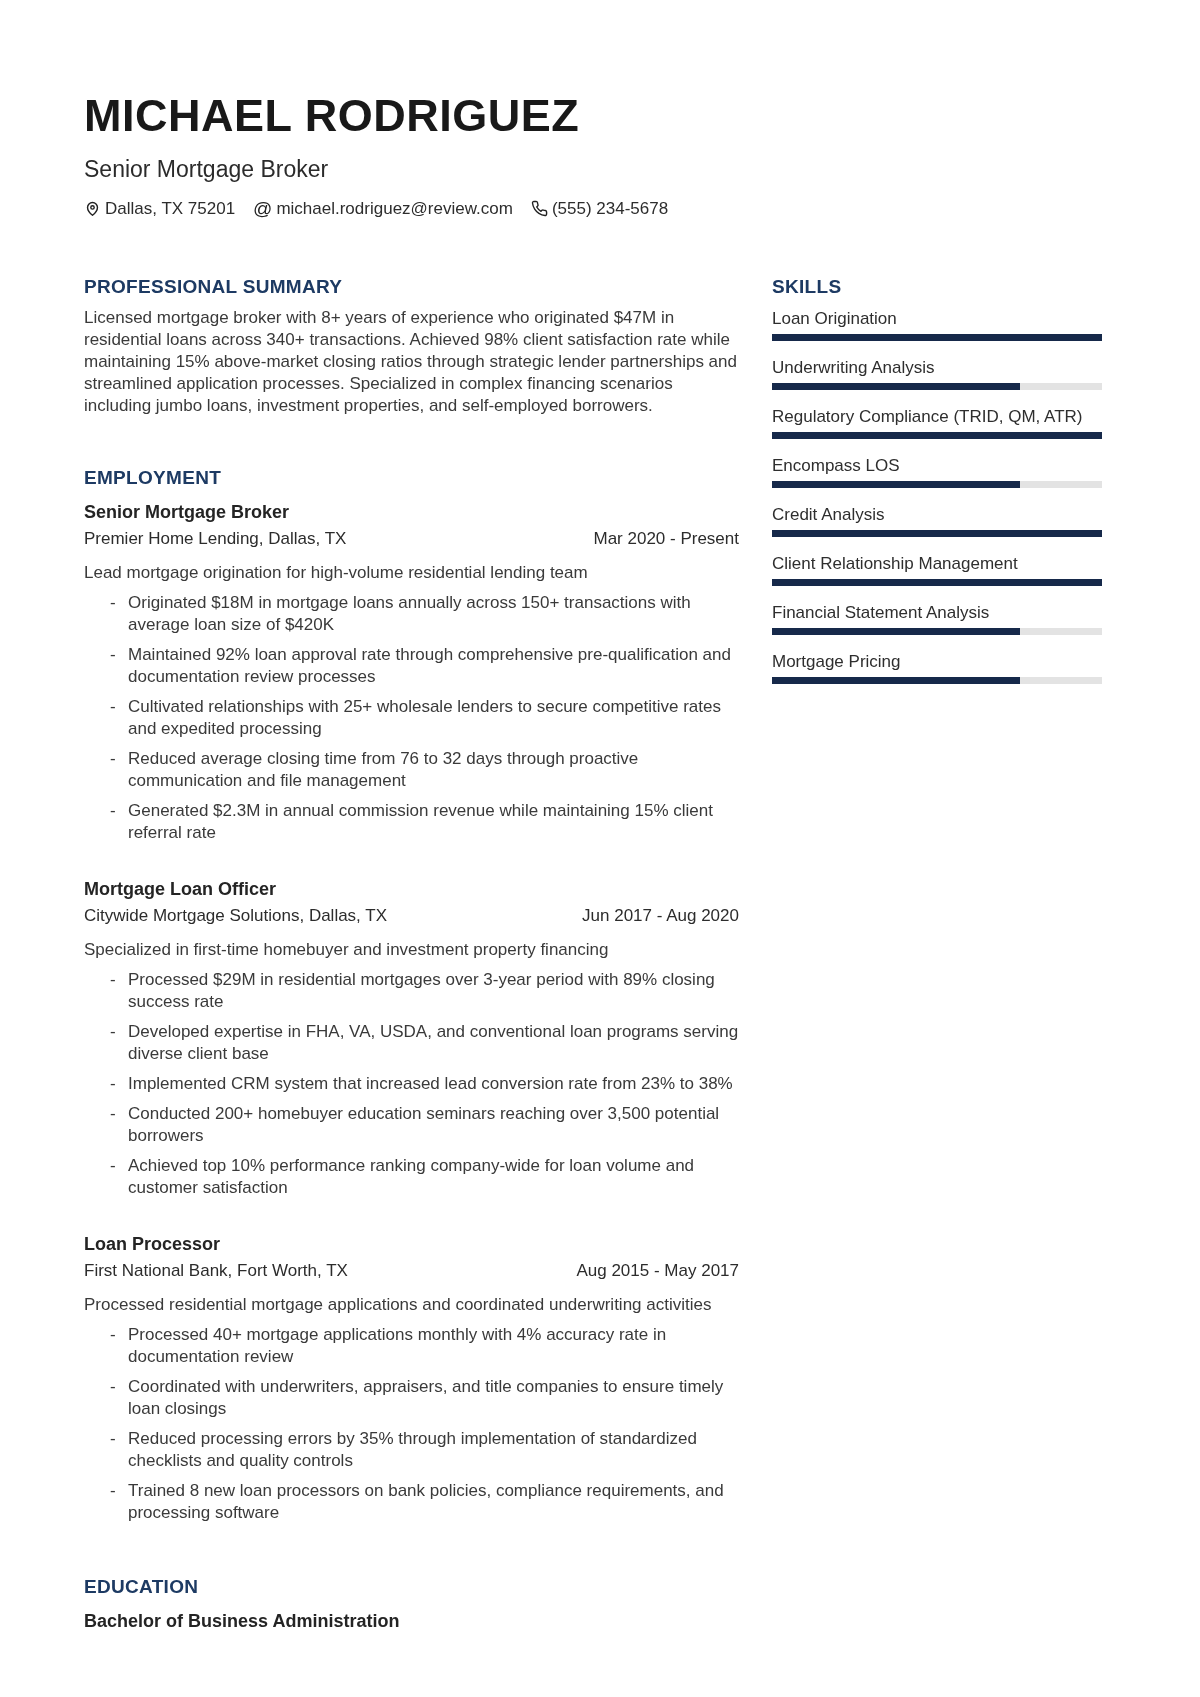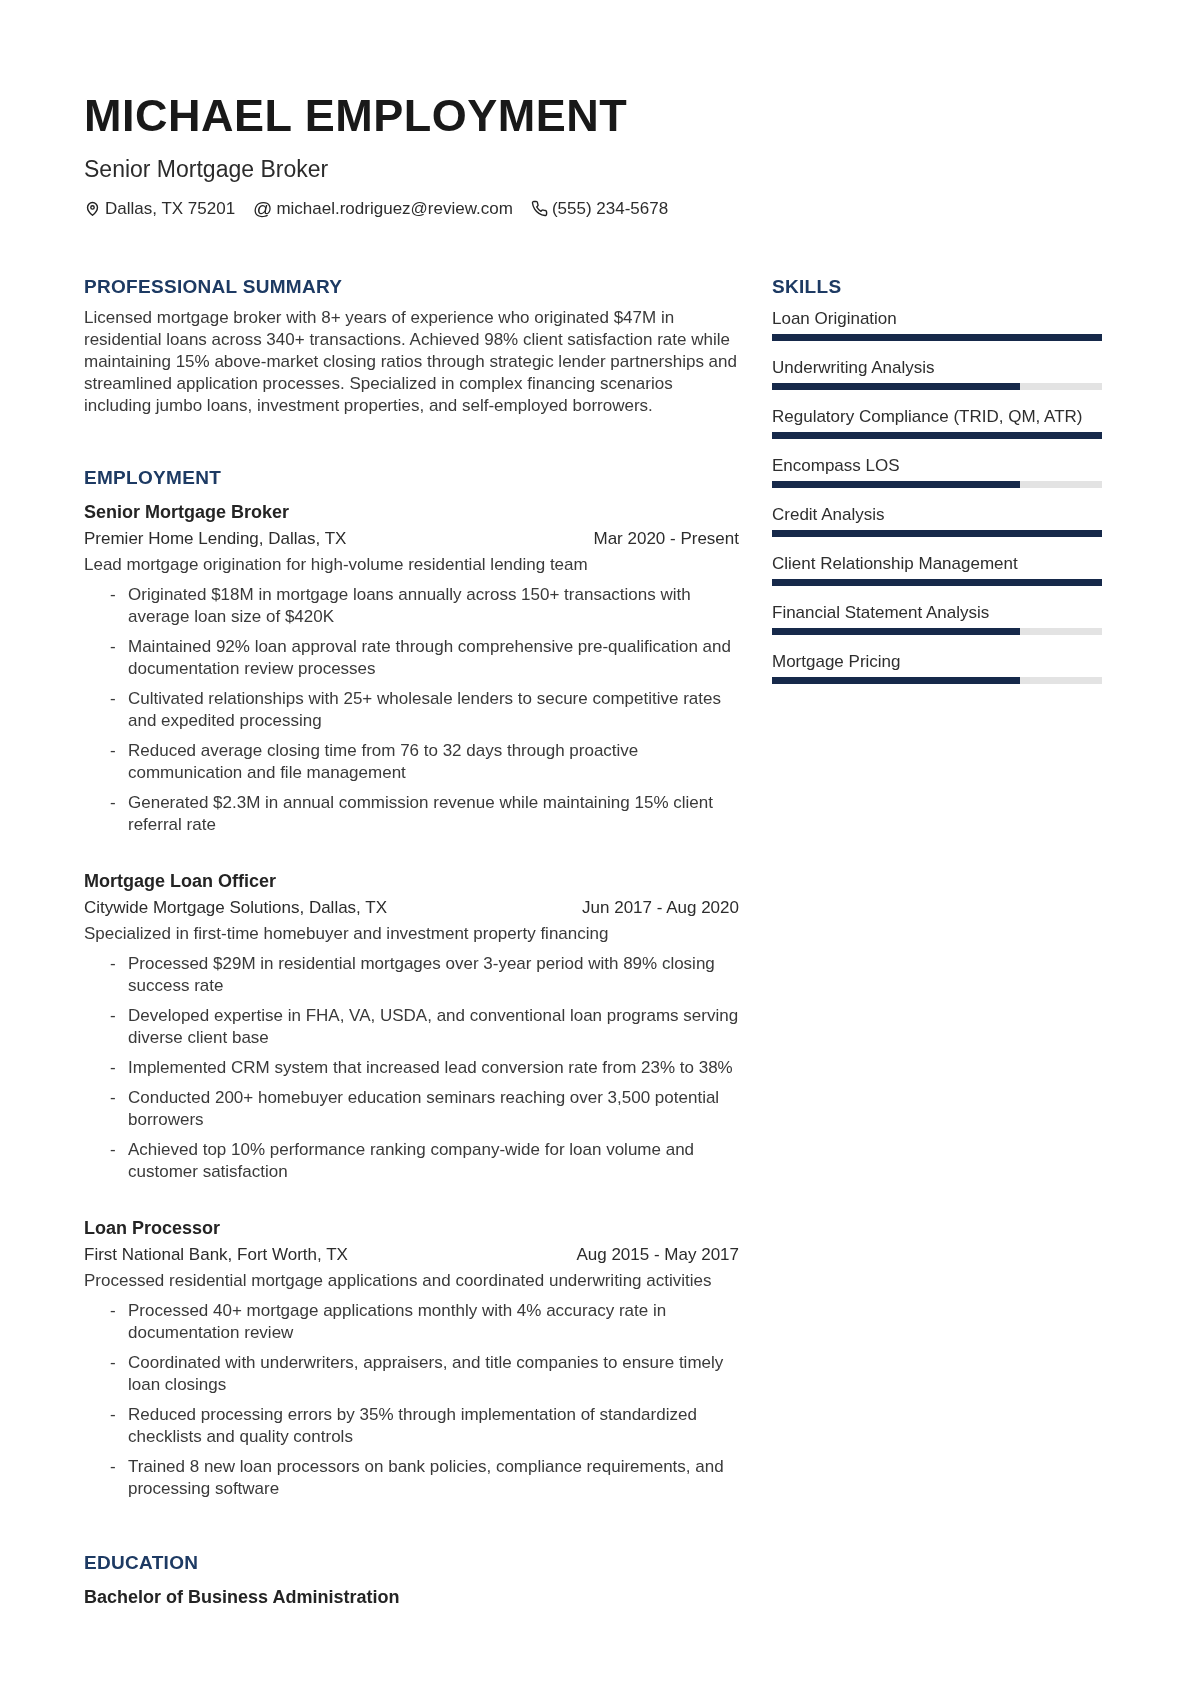--- a/index.html
+++ b/index.html
@@ -46,21 +46,21 @@
   
   .employment-section { margin-top: 50px; }
   .jobs { margin-top: 12px; }
   .job { margin-top: 34px; }
   .job:first-child { margin-top: 0; }
   .job-title { font-size: 18px; font-weight: 700; color: #242424; line-height: 23px; }
   .job-meta {
     display: flex; justify-content: space-between; align-items: baseline;
     margin-top: 4px; font-size: 17px; color: #2c2c2c; line-height: 22px;
   }
-  .job-desc { margin-top: 4px; font-size: 17px; color: #3a3a3a; line-height: 22px; }
+  .job-desc { margin-top: 12px; font-size: 17px; color: #3a3a3a; line-height: 22px; }
   .bullets { margin-top: 4px; }
   .bullet {
     display: flex; padding-left: 26px; margin-top: 8px;
     font-size: 17px; line-height: 22px; color: #3a3a3a;
   }
   .dash { width: 18px; flex: 0 0 18px; color: #3a3a3a; }
   .btext { flex: 1; }
 
   
   .education-section { margin-top: 52px; }
@@ -74,21 +74,21 @@
     margin-top: 4px; width: 100%; height: 7px; background: #e3e3e3;
   }
   .skill-fill { height: 7px; background: #16294a; }
 </style>
 </head>
 <body>
 
 <div class="page">
 
   <div>
-    <div class="name">MICHAEL EMPLOYMENT</div>
+    <div class="name">MICHAEL RODRIGUEZ</div>
     <div class="job-headline">Senior Mortgage Broker</div>
     <div class="contact-row">
       <div class="contact-item">
         <span>
           <svg width="17" height="17" viewBox="0 0 24 24" fill="none" stroke="#222222" stroke-width="2" stroke-linecap="round" stroke-linejoin="round">
             <path d="M12 21.5s-7-5.6-7-11a7 7 0 1 1 14 0c0 5.4-7 11-7 11z"></path>
             <circle cx="12" cy="10.5" r="2.4"></circle>
           </svg>
         </span>
         <span>Dallas, TX 75201</span>

